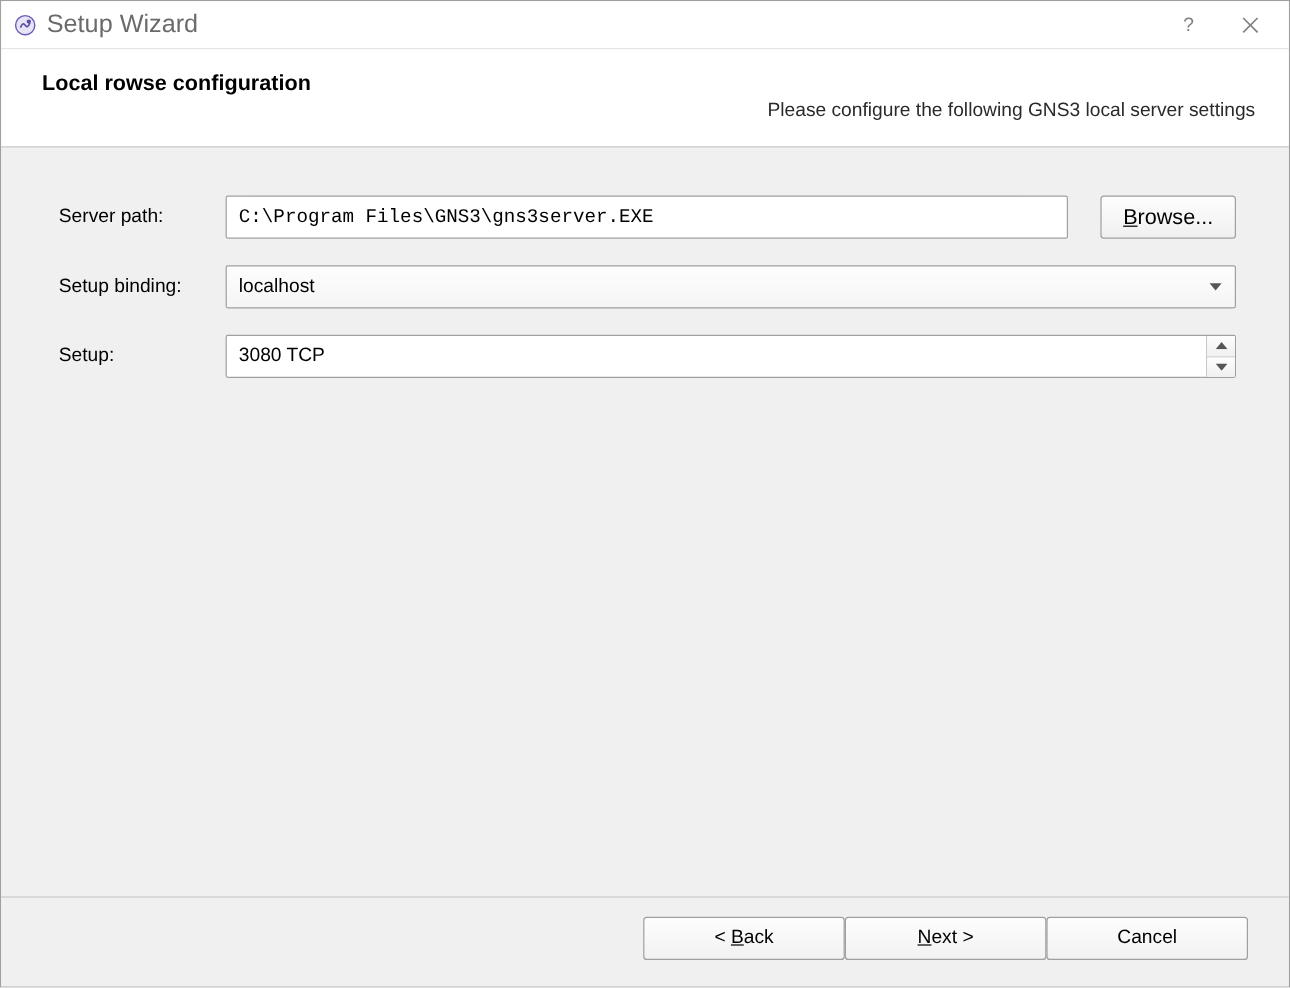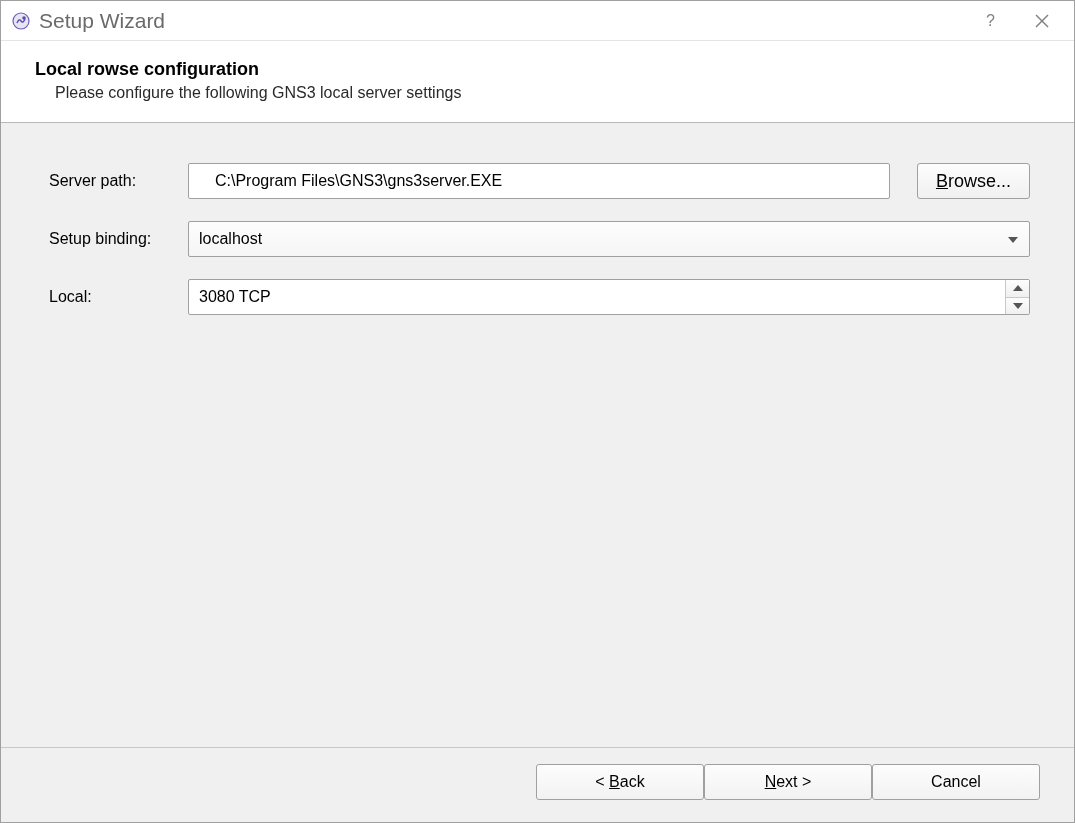--- a/index.html
+++ b/index.html
@@ -61,22 +61,23 @@
     }
     .header-title {
       font-size: 18px;
       font-weight: 600;
       color: #000000;
       margin-bottom: 4px;
     }
     .header-subtitle {
       font-size: 16px;
       color: #2a2a2a;
-      margin-left: 20px;
+      margin-left: 36px;
       font-weight: 400;
+      text-align: right;
     }
     .content {
       flex: 1;
       padding: 40px 44px 20px 48px;
       background: #f0f0f0;
     }
     .form-row {
       display: flex;
       align-items: center;
       margin-bottom: 22px;
@@ -85,23 +86,23 @@
     .form-label {
       width: 126px;
       font-size: 16px;
       color: #000000;
     }
     .text-input {
       flex: 1;
       height: 36px;
       border: 1px solid #a0a0a0;
       background: #ffffff;
-      padding: 0 26px;
-      font-size: 16px;
-      font-family: Liberation Sans, sans-serif;
+      padding: 0 10px;
+      font-size: 16px;
+      font-family: Liberation Mono, monospace;
       color: #000000;
       border-radius: 2px;
     }
     .browse-btn {
       margin-left: 14px;
       height: 36px;
       padding: 0 18px;
       border: 1px solid #a0a0a0;
       background: linear-gradient(#fdfdfd, #f0f0f0);
       font-size: 18px;
@@ -230,21 +231,21 @@
         <span>localhost</span>
         <span class="combo-arrow">
           <svg width="12" height="8" viewBox="0 0 12 8">
               <polygon points="1,1 11,1 6,7" fill="#555555"></polygon>
             </svg>
         </span>
       </div>
     </div>
 
     <div class="form-row">
-      <div class="form-label">Local:</div>
+      <div class="form-label">Setup:</div>
       <div class="spinner">
         <input class="spinner-input" type="text" value="3080 TCP" style="">
         <div class="spinner-buttons">
           <div class="spinner-btn">
             <svg width="10" height="6" viewBox="0 0 10 6">
                 <polygon points="5,0 10,6 0,6" fill="#555555"></polygon>
               </svg>
           </div>
           <div class="spinner-btn">
             <svg width="10" height="6" viewBox="0 0 10 6">

